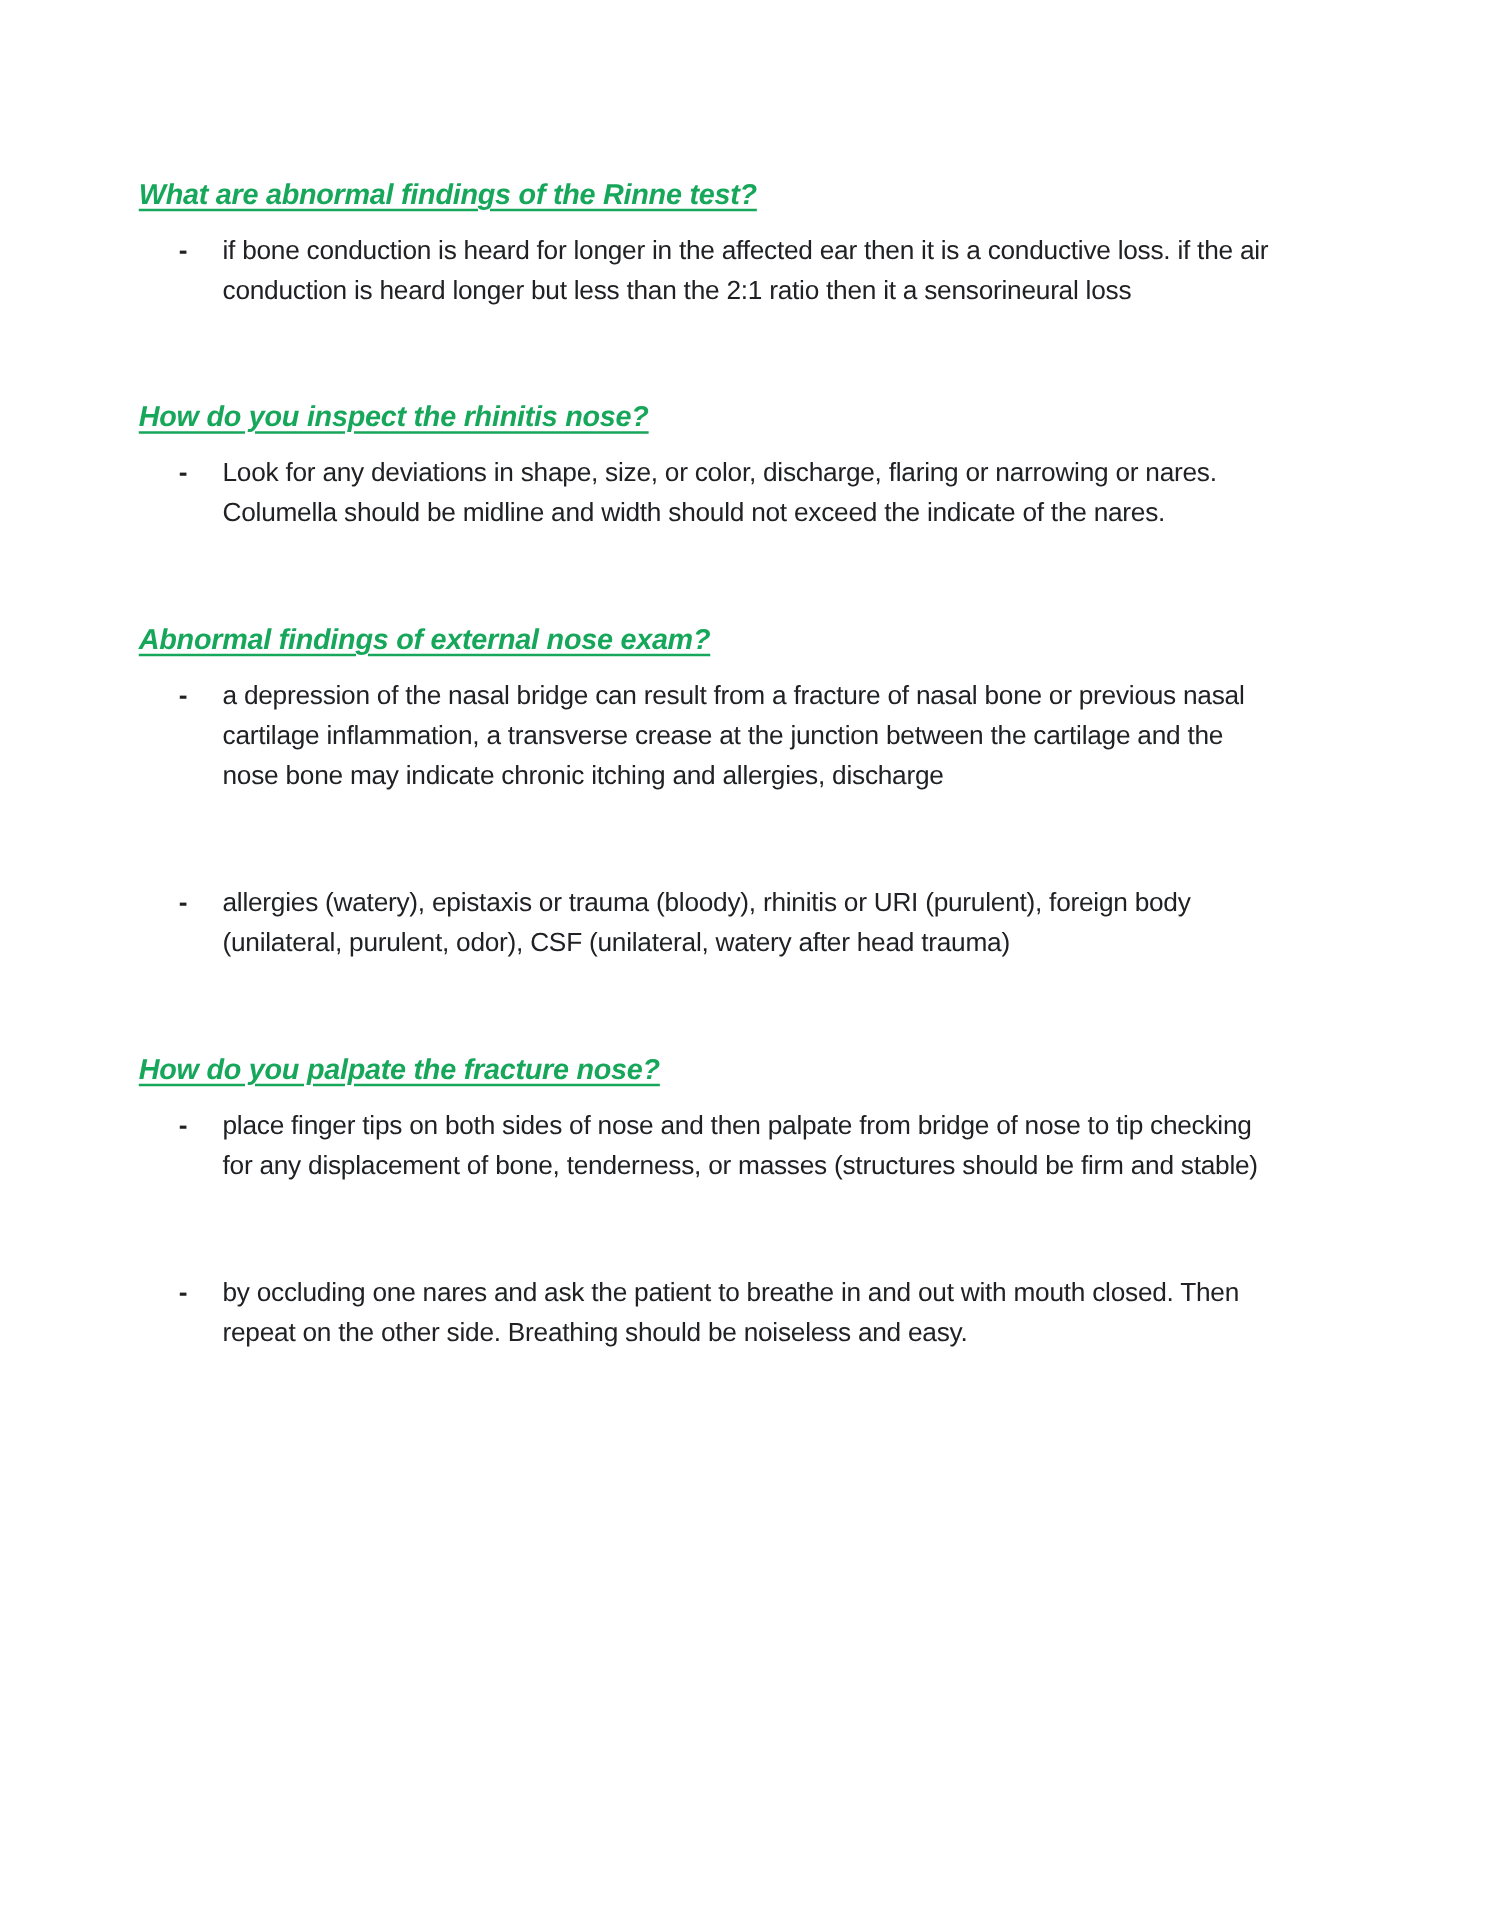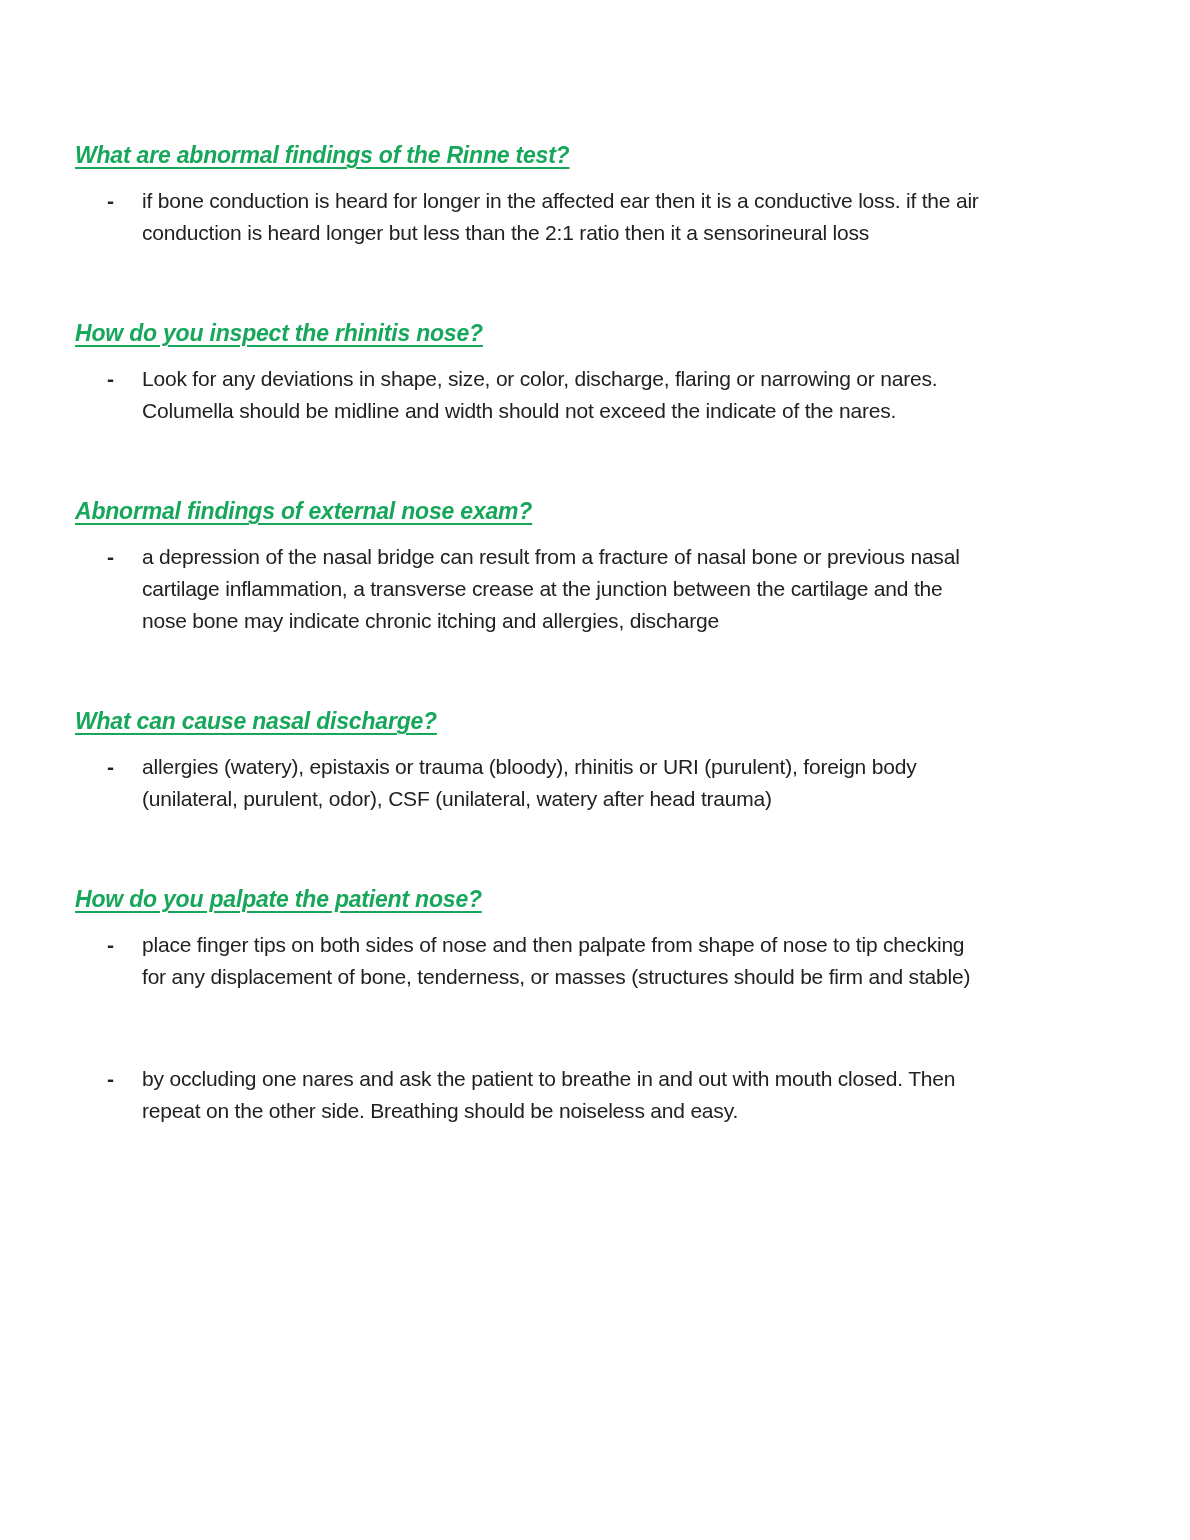--- a/index.html
+++ b/index.html
@@ -6,21 +6,21 @@
   html, body {
     background: #ffffff;
     font-family: "Liberation Sans", sans-serif;
   }
   .page {
     position: relative;
     width: 1190px;
     height: 1540px;
     background: #ffffff;
     overflow: hidden;
-    padding: 141px 145px 0 75px;
+    padding: 141px 145px 0 111px;
   }
   .doc-section {
     margin-bottom: 70px;
   }
   .section-heading {
     display: inline-block;
     font-size: 23px;
     font-style: italic;
     font-weight: 600;
     font-stretch: condensed;
@@ -86,35 +86,34 @@
     <div class="section-heading">Abnormal findings of external nose exam?</div>
     <div class="bullet-list">
           <div class="bullet-row">
             <span class="bullet-dash">-</span>
             <span class="bullet-text">a depression of the nasal bridge can result from a fracture of nasal bone or previous nasal cartilage inflammation, a transverse crease at the junction between the cartilage and the nose bone may indicate chronic itching and allergies, discharge</span>
           </div>
         </div>
   </div>
 
   <div class="doc-section">
-    <div class="section-heading">What can cause nasal discharge?</div>
     <div class="bullet-list">
           <div class="bullet-row">
             <span class="bullet-dash">-</span>
             <span class="bullet-text">allergies (watery), epistaxis or trauma (bloody), rhinitis or URI (purulent), foreign body (unilateral, purulent, odor), CSF (unilateral, watery after head trauma)</span>
           </div>
         </div>
   </div>
 
   <div class="doc-section">
-    <div class="section-heading">How do you palpate the patient nose?</div>
+    <div class="section-heading">How do you palpate the fracture nose?</div>
     <div class="bullet-list">
           <div class="bullet-row">
             <span class="bullet-dash">-</span>
-            <span class="bullet-text">place finger tips on both sides of nose and then palpate from shape of nose to tip checking for any displacement of bone, tenderness, or masses (structures should be firm and stable)</span>
+            <span class="bullet-text">place finger tips on both sides of nose and then palpate from bridge of nose to tip checking for any displacement of bone, tenderness, or masses (structures should be firm and stable)</span>
           </div>
         </div>
   </div>
 
   <div class="doc-section">
     <div class="bullet-list">
           <div class="bullet-row">
             <span class="bullet-dash">-</span>
             <span class="bullet-text">by occluding one nares and ask the patient to breathe in and out with mouth closed. Then repeat on the other side. Breathing should be noiseless and easy.</span>
           </div>

